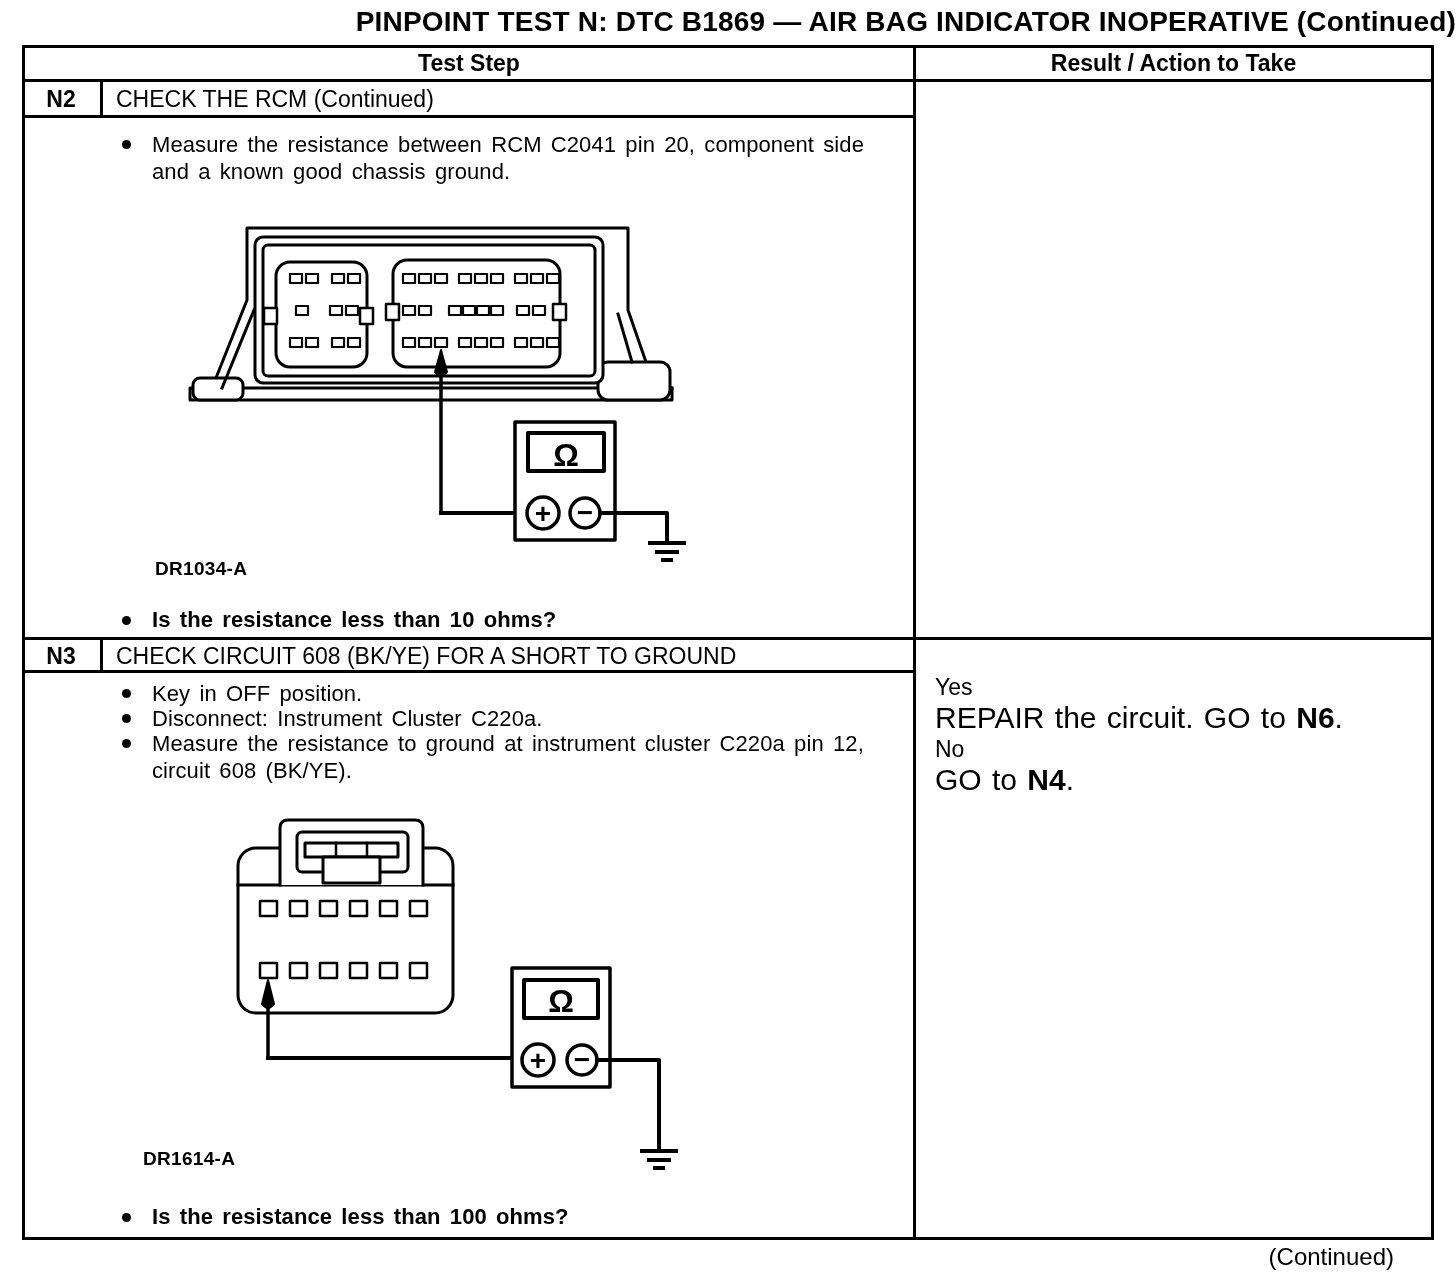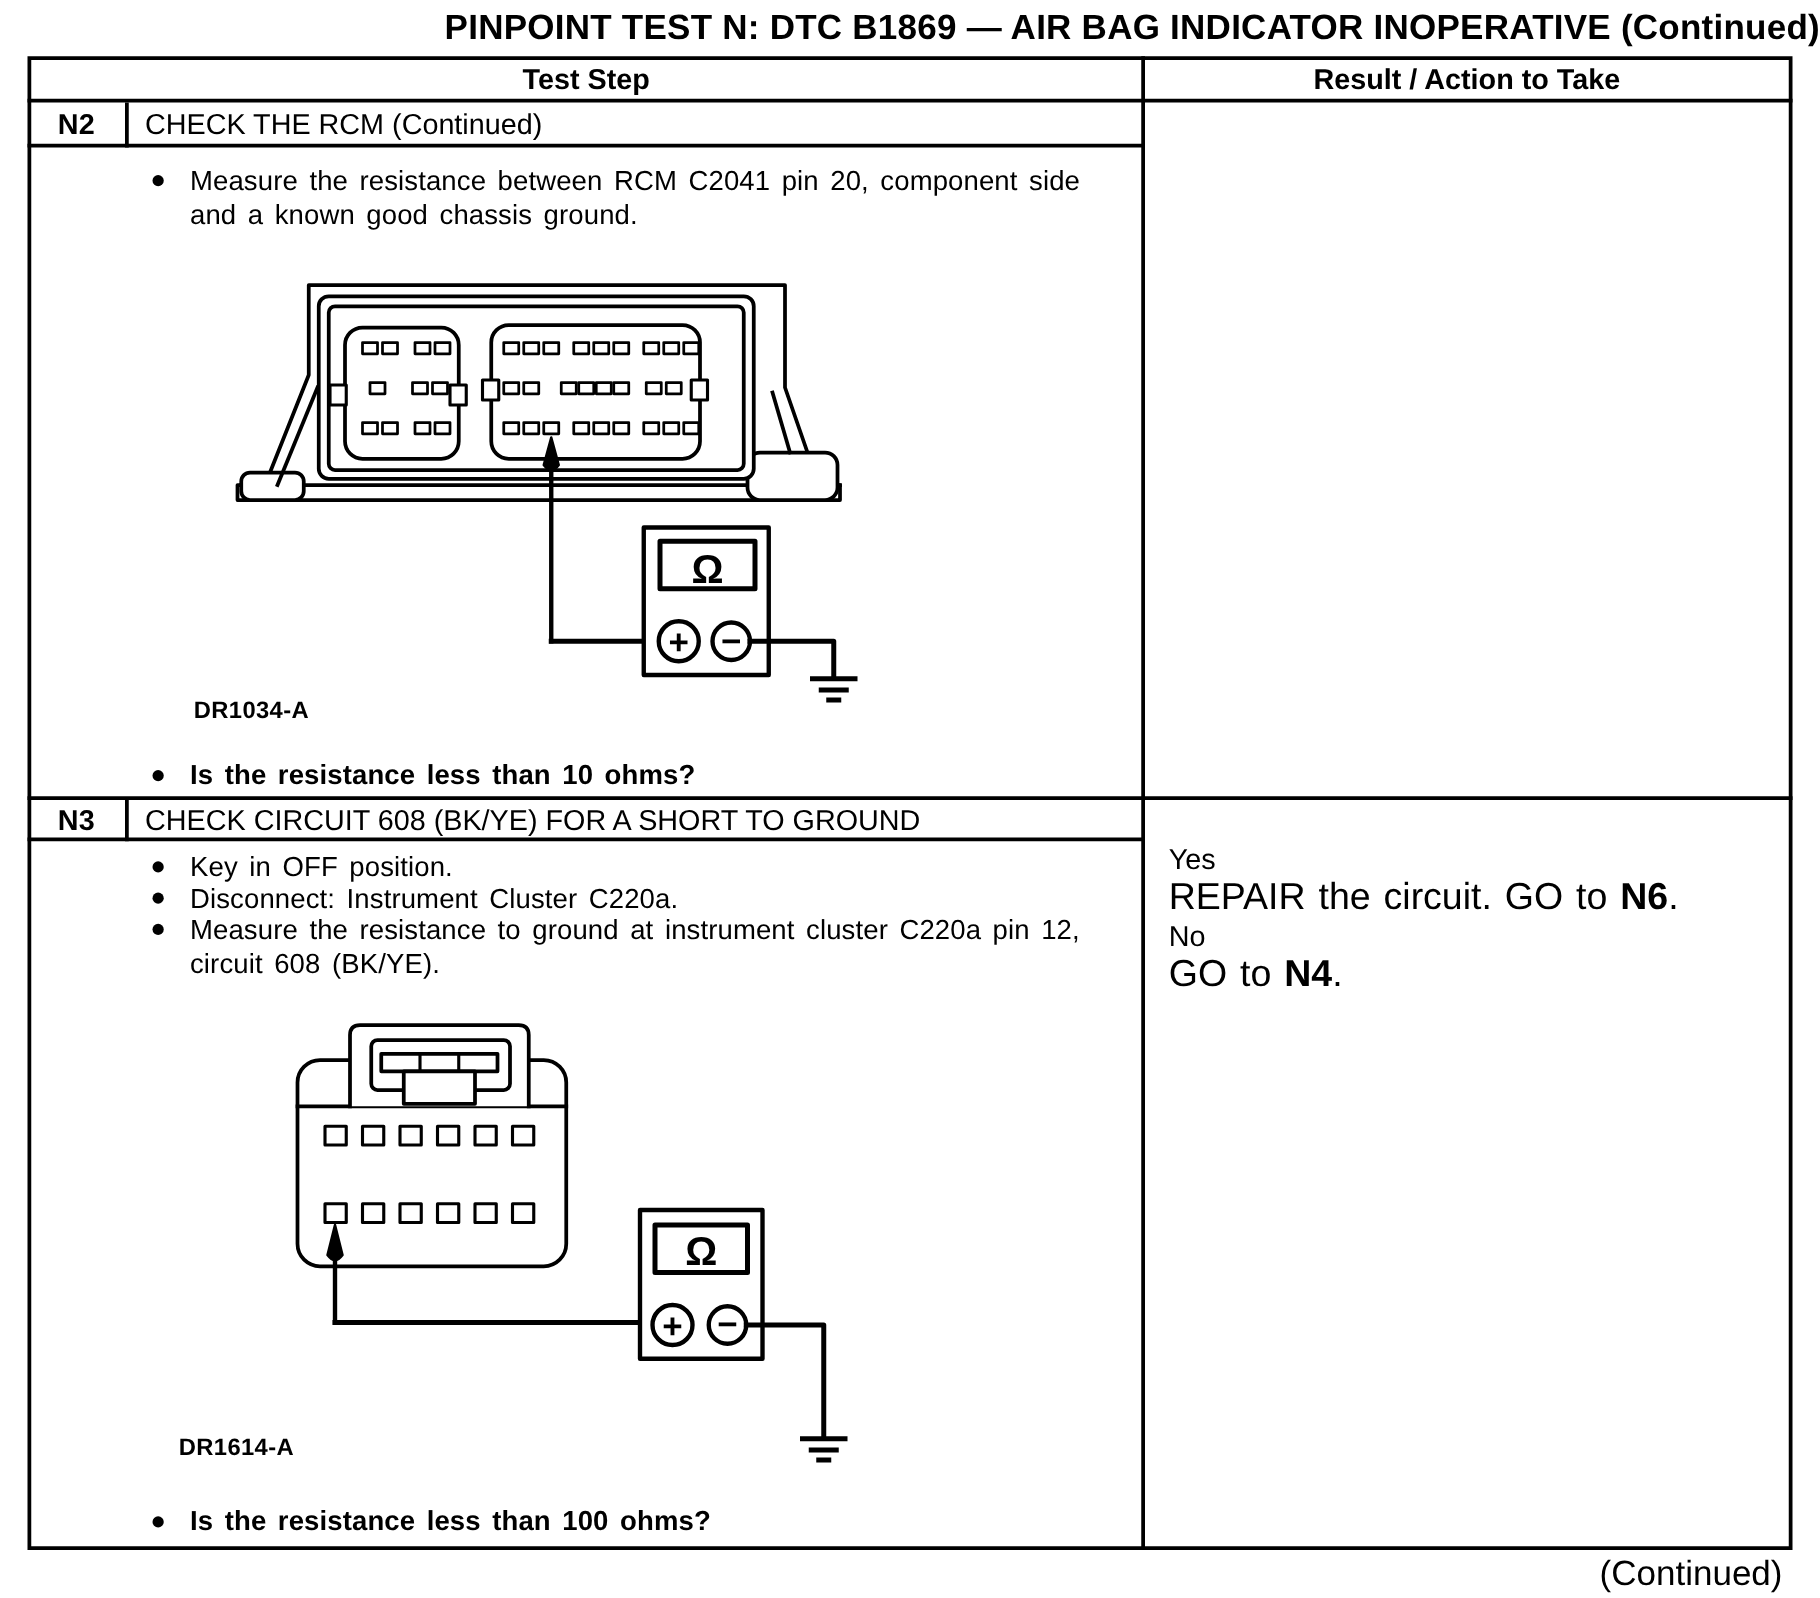--- a/index.html
+++ b/index.html
@@ -21,21 +21,21 @@
   .cell-hdr { position:absolute; font-size:23px; font-weight:bold; text-align:center; }
   .row-title { position:absolute; font-size:23px; font-weight:normal; white-space:nowrap; }
   .bullet { position:absolute; width:9px; height:9px; background:#000; border-radius:50%; }
   .step {
     position:absolute; font-size:22px; line-height:27px; word-spacing:3px; letter-spacing:0.1px;
   }
   .q { font-weight:bold; }
   .figlabel { position:absolute; font-size:19px; font-weight:bold; letter-spacing:0.3px; }
   .res-label { position:absolute; font-size:23px; font-weight:normal; }
   .res-text { position:absolute; font-size:30px; word-spacing:2px; }
-  .continued { position:absolute; left:1092px; top:1243px; width:334px; text-align:right; font-size:28px; }
+  .continued { position:absolute; left:1060px; top:1243px; width:334px; text-align:right; font-size:24px; }
   svg text { font-family:"Liberation Sans", sans-serif; }
 </style>
 </head>
 <body>
 
 <div id="page">
 
   <div class="title">PINPOINT TEST N: DTC B1869 — AIR BAG INDICATOR INOPERATIVE (Continued)</div>
 
   <div class="frame"></div>

